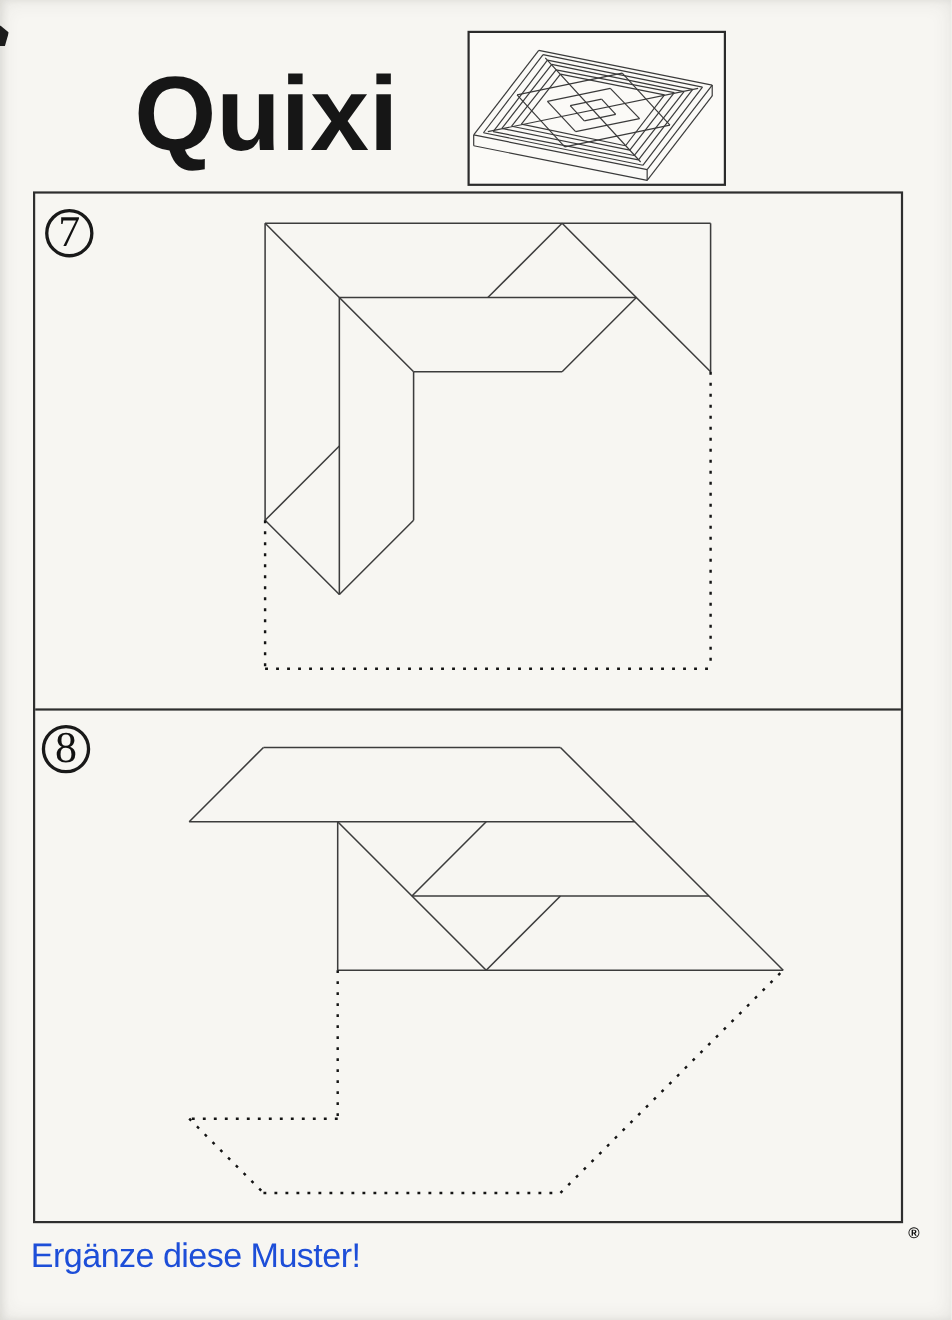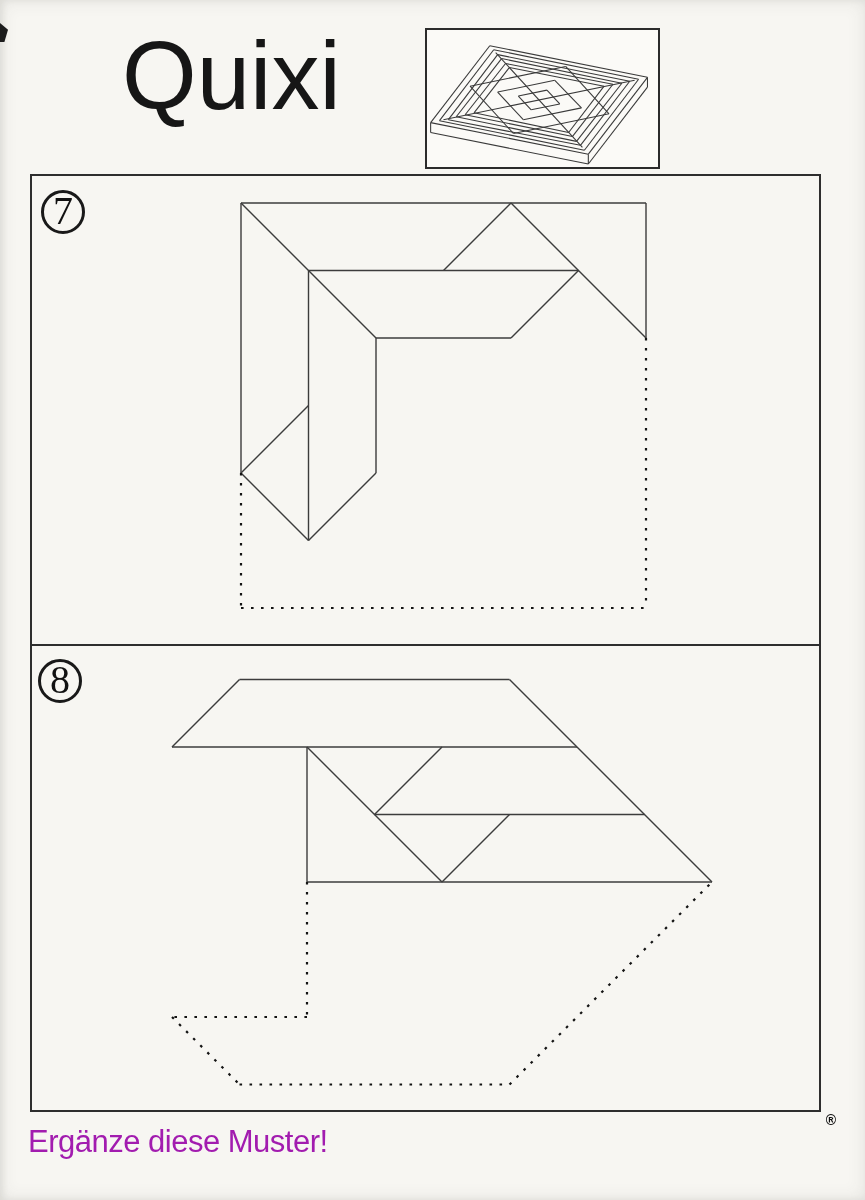--- a/index.html
+++ b/index.html
@@ -13,23 +13,23 @@
     position:absolute;inset:0;pointer-events:none;
     box-shadow:inset 0 0 18px rgba(60,60,55,.10), inset 3px 0 6px rgba(60,60,55,.08);
   }
   
   .artifact-wedge{
     position:absolute;left:0;top:23px;width:8px;height:19px;
     background:#1c1c1c;
     clip-path:polygon(0 0,100% 35%,55% 100%,0 100%);
   }
   .page-title{
-    position:absolute;left:122px;top:28px;
+    position:absolute;left:122px;top:56px;
     font-size:96px;line-height:1;color:#161616;
-    letter-spacing:0px;font-weight:400;
+    letter-spacing:0px;font-weight:700;
   }
   .board-frame{
     position:absolute;left:425px;top:28px;width:235px;height:141px;
     border:2px solid #2b2b2b;background:#fbfaf7;box-sizing:border-box;
   }
   .board-frame svg{position:absolute;left:0;top:0;}
   .panel-box{
     position:absolute;left:30px;top:174px;width:791px;height:938px;
     border:2px solid #2e2e2e;box-sizing:border-box;background:transparent;
   }
@@ -47,21 +47,21 @@
   }
   .badge-7{left:9px;top:14px;}
   .badge-8{left:6px;top:483px;}
   #drawing-layer{position:absolute;left:0;top:0;pointer-events:none;}
   .solid-line{stroke:#3c3c3c;stroke-width:1.4;fill:none;}
   .dotted-line{stroke:#141414;stroke-width:2.2;fill:none;
     stroke-dasharray:2.6 7.4;stroke-linecap:butt;}
   .board-line{stroke:#3a3a3a;stroke-width:1.1;fill:none;}
   .footer-instruction{
     position:absolute;left:28px;top:1124px;
-    font-size:31px;letter-spacing:-0.5px;color:#a21caf;
+    font-size:31px;letter-spacing:-0.5px;color:#1d4ed8;
   }
   .brand-logo{
     position:absolute;left:652px;top:1120px;width:180px;height:40px;
     color:#0c0c0c;
   }
   .brand-word{
     font-family:"DejaVu Sans",sans-serif;font-weight:bold;
     font-size:31px;letter-spacing:-1.5px;line-height:1;
     transform:scaleY(0.98);display:inline-block;
   }

